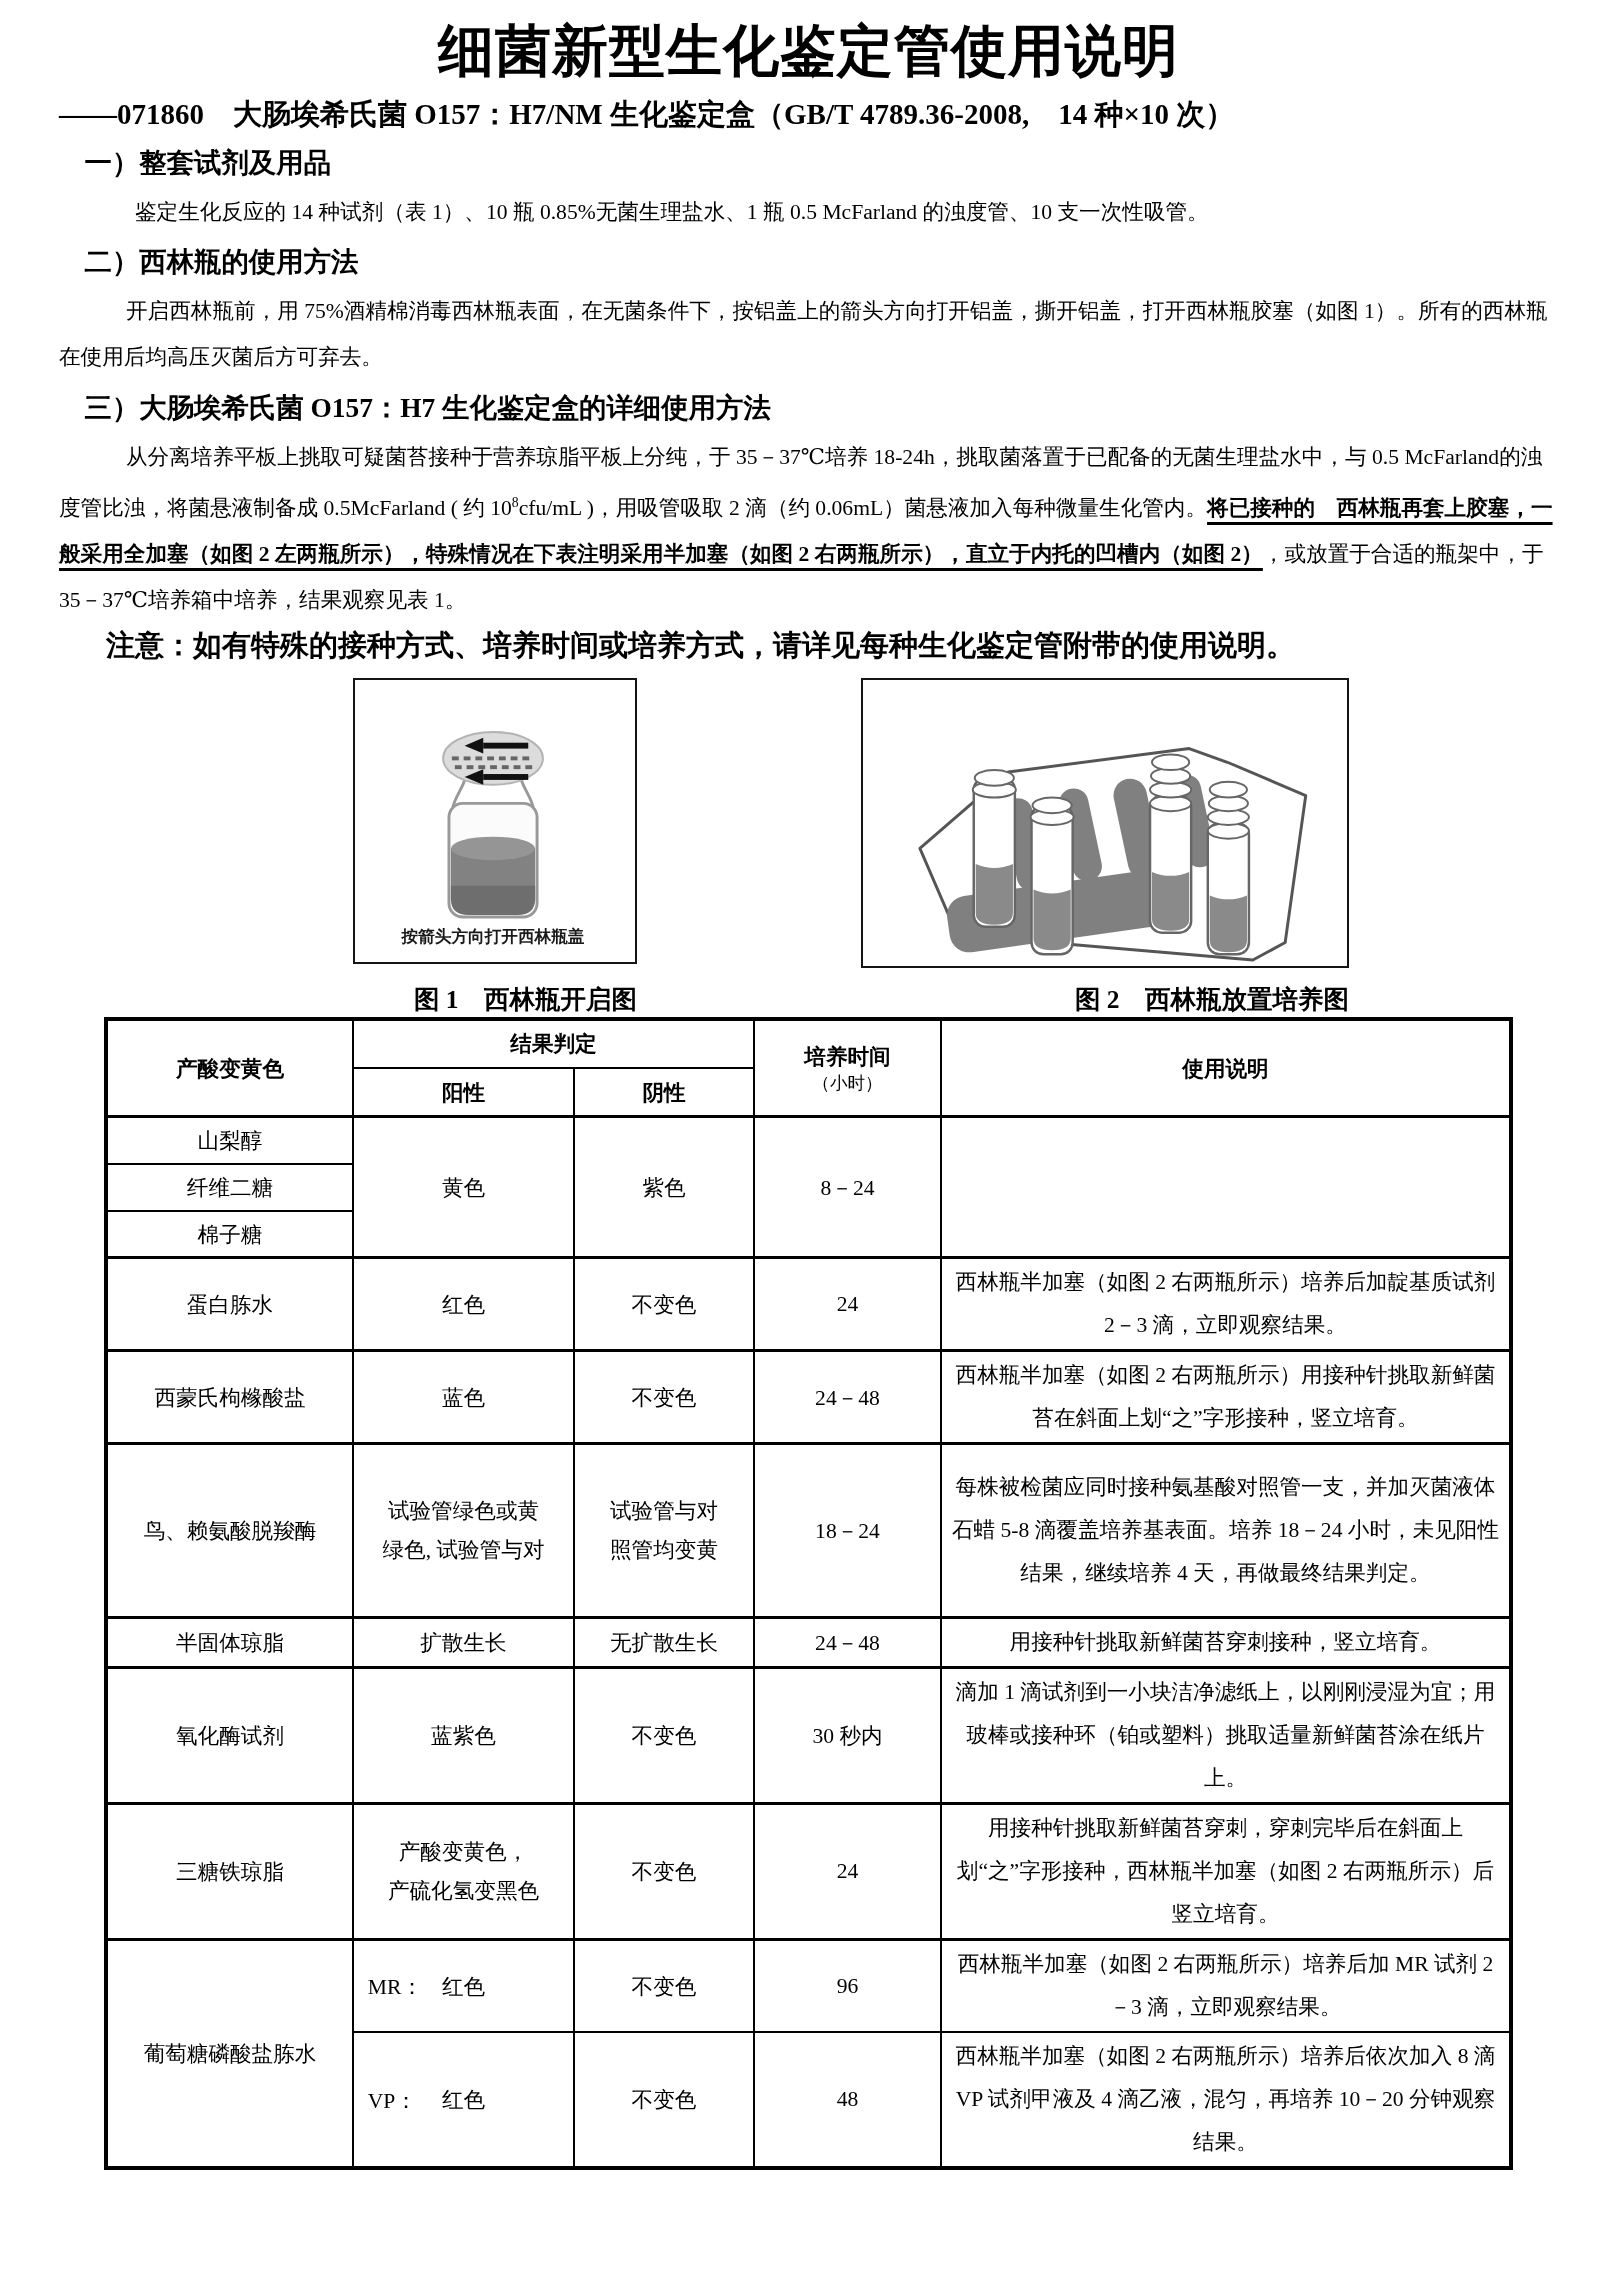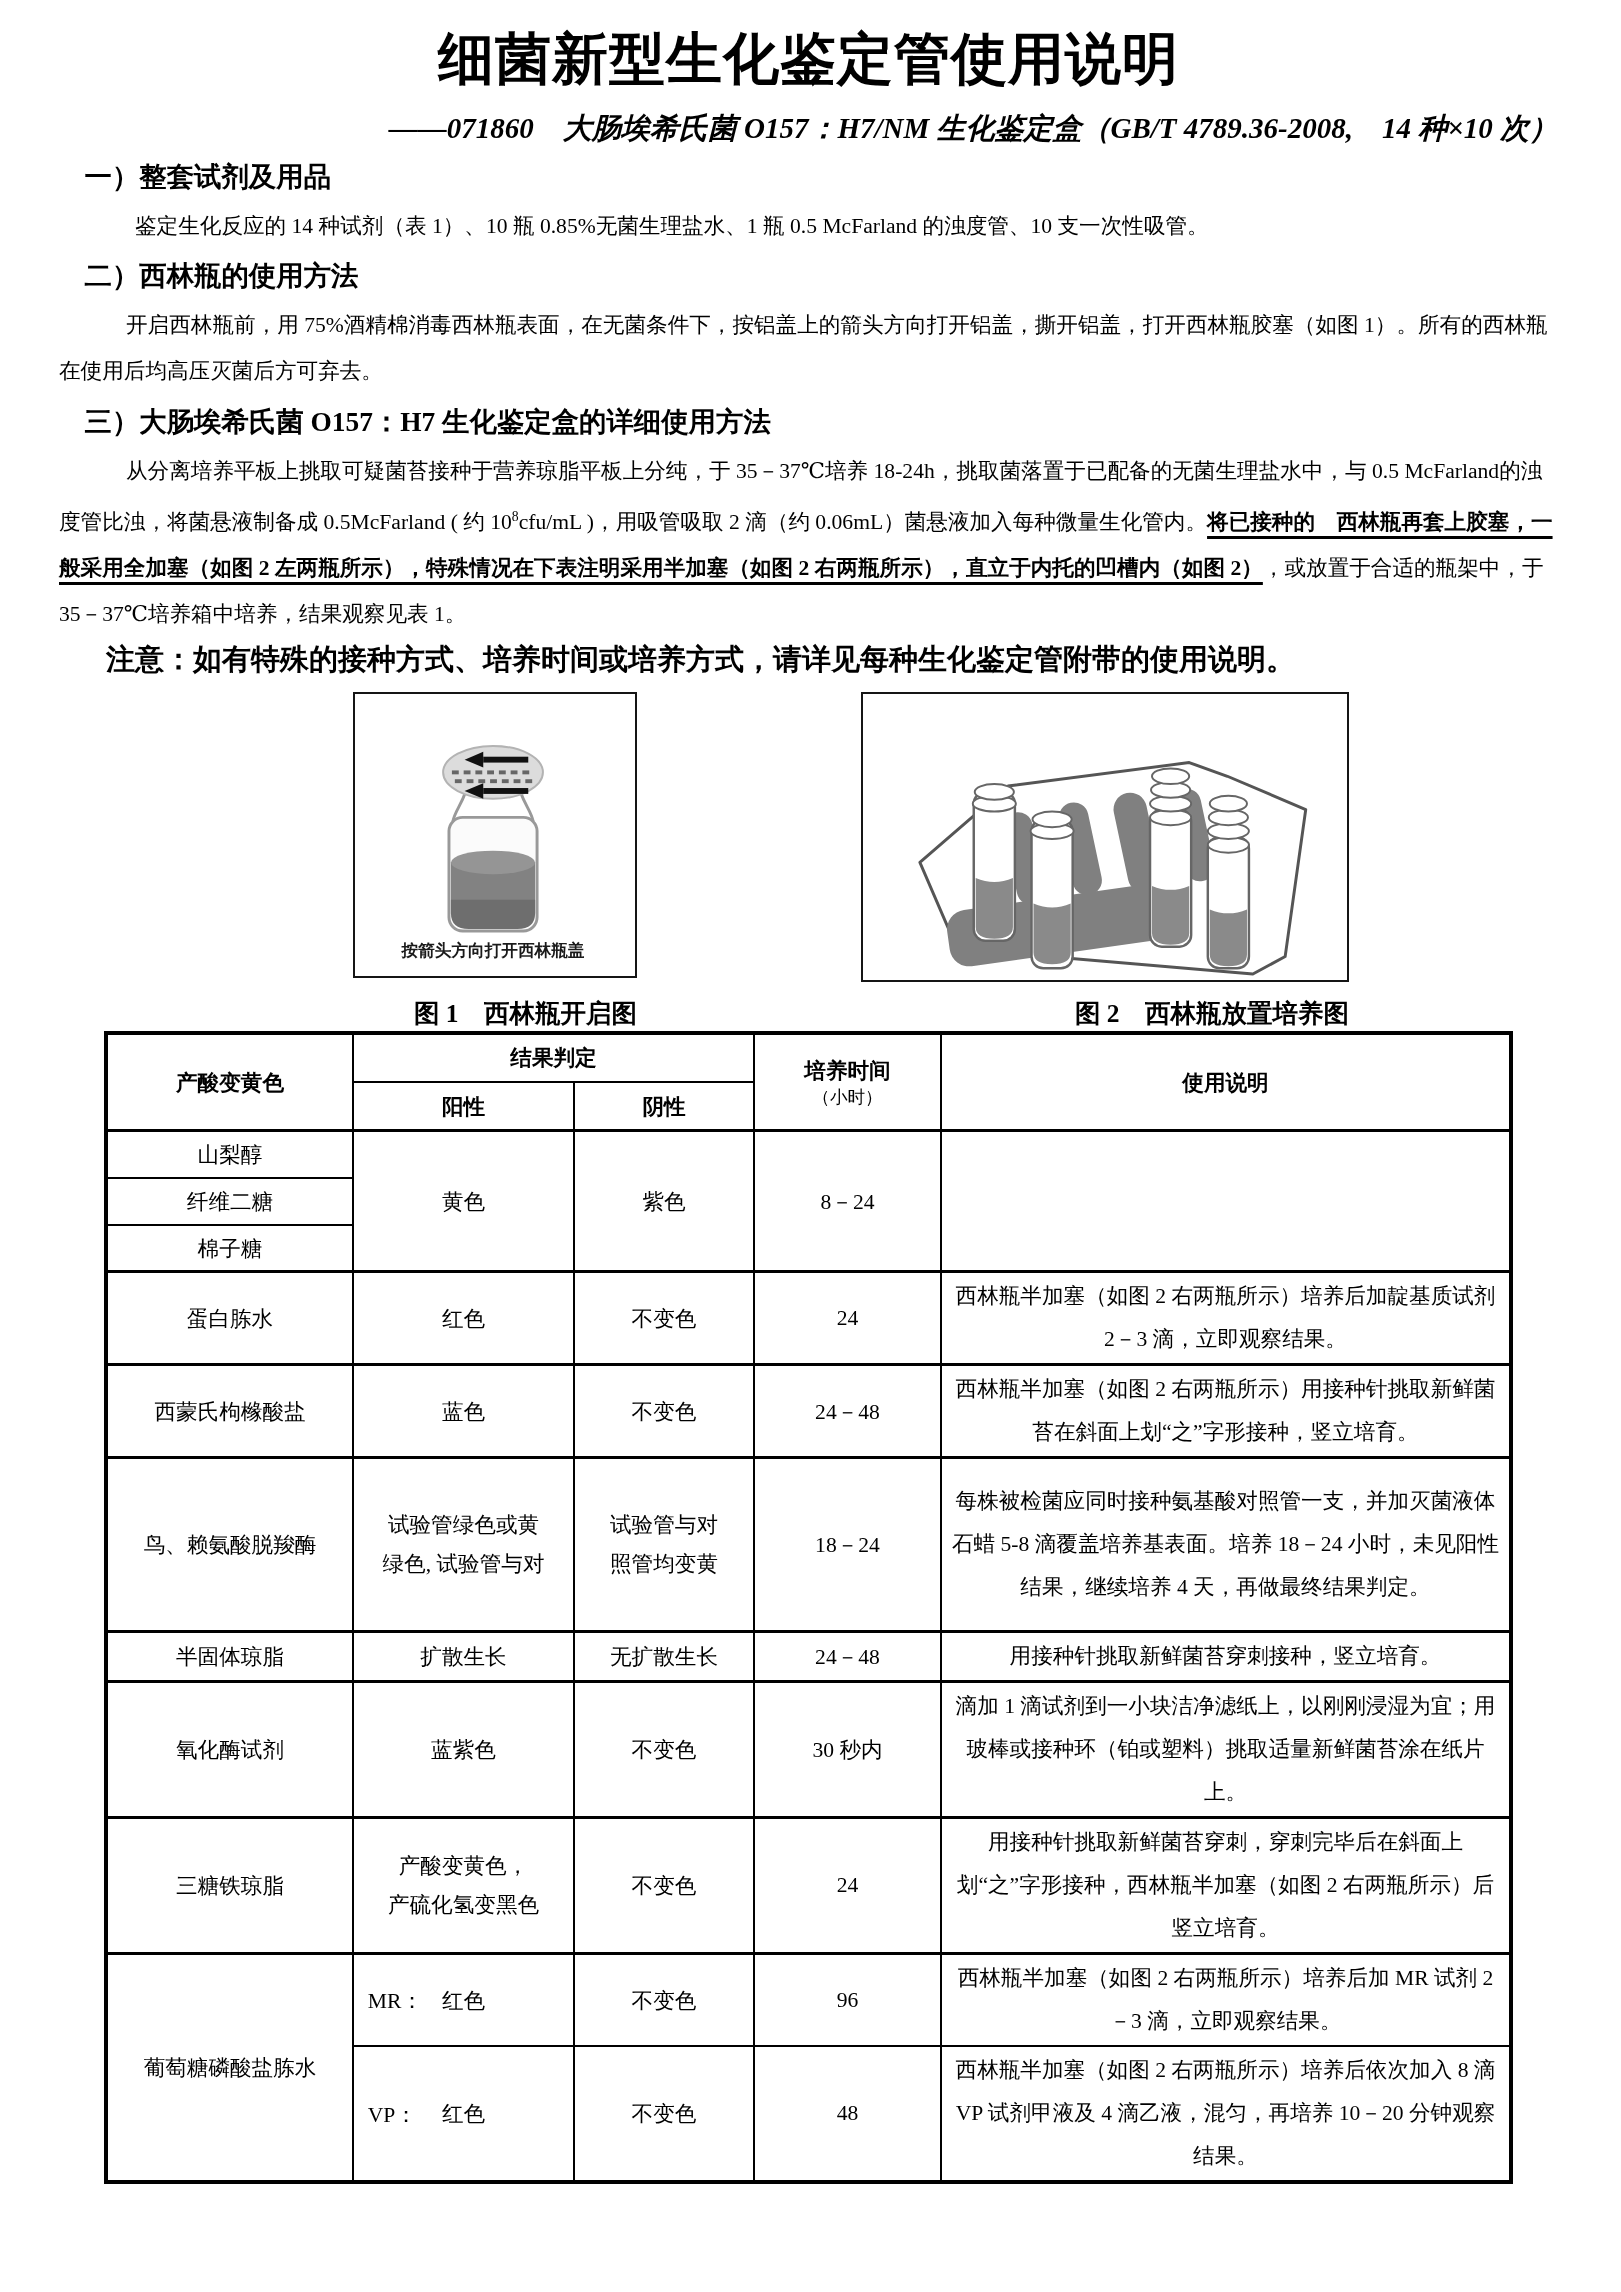--- a/index.html
+++ b/index.html
@@ -1,23 +1,23 @@
 <!DOCTYPE html>
 <html><head>
 <meta charset="utf-8">
 <style>
   * { margin:0; padding:0; box-sizing:border-box; }
   html,body { background:#ffffff; }
   .page {
     width:1621px; height:2293px; background:#fff; color:#000;
-    padding:22px 63px 0 59px; position:relative; overflow:hidden;
+    padding:14px 63px 0 59px; position:relative; overflow:hidden;
     font-family:"Liberation Serif","DejaVu Serif",serif;
   }
   .title { font-size:56px; font-weight:bold; text-align:center; letter-spacing:1px; }
-  .subtitle { font-size:29px; font-weight:bold; text-align:right; margin-top:11px; white-space:nowrap;font-style:italic; }
+  .subtitle { font-size:29px; font-weight:bold; text-align:left; margin-top:5px; white-space:nowrap; }
   .sec-h { font-size:27.4px; font-weight:bold; margin:9.8px 0 7.8px 25.5px; }
   .body-p { font-size:21.6px; line-height:46px; }
   .ind-1 { text-indent:76px; }
   .ind-2 { text-indent:67px; }
   .ind-3 { text-indent:118px; }
   .u-bold { font-weight:bold; text-decoration:underline; text-decoration-thickness:2.5px; text-underline-offset:6.9px; }
   .note { font-size:29px; font-weight:bold; line-height:45px; margin-left:47px; }
   sup.exp { font-size:13.7px; vertical-align:super; }
 
   .figures { position:relative; height:345px; margin-top:3.9px; }

